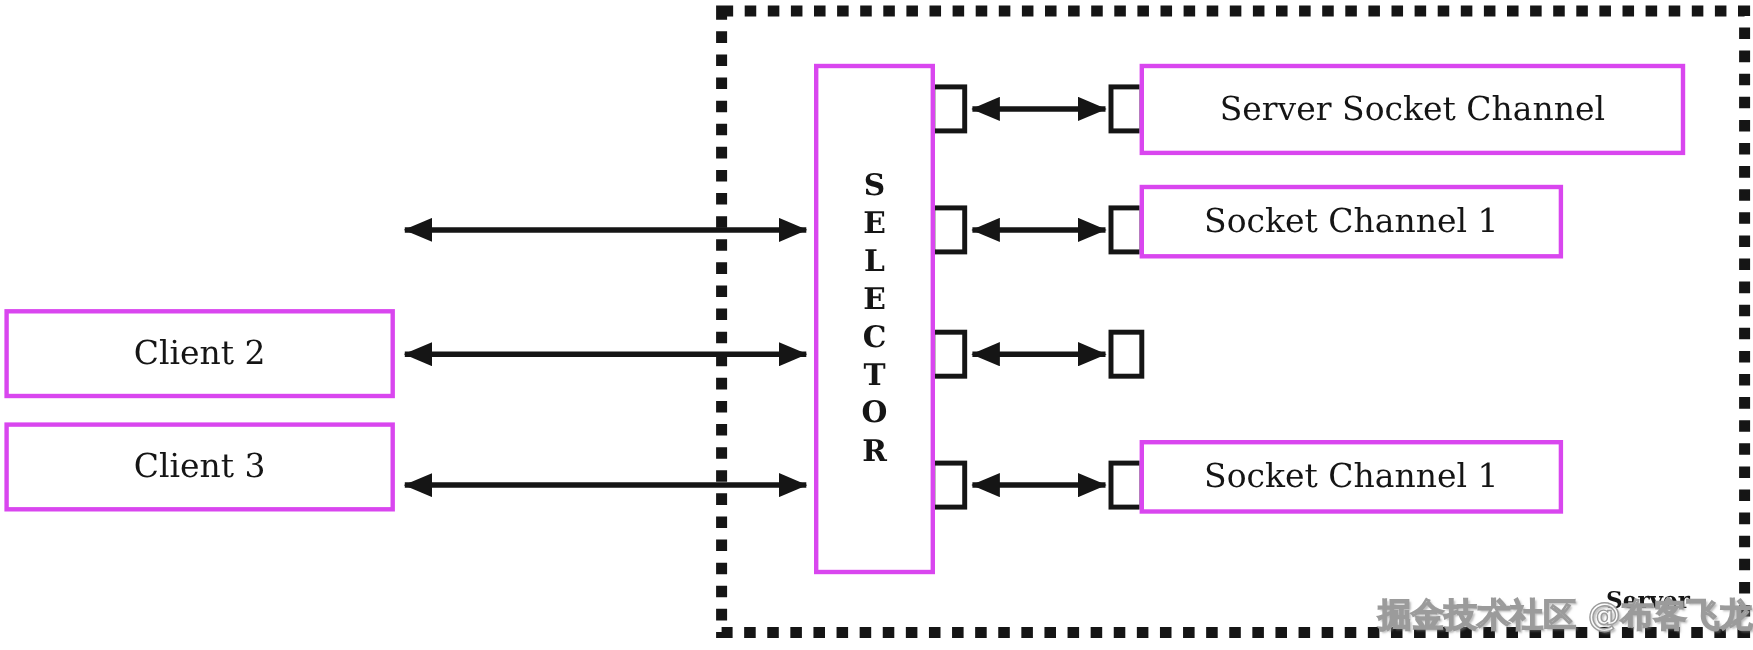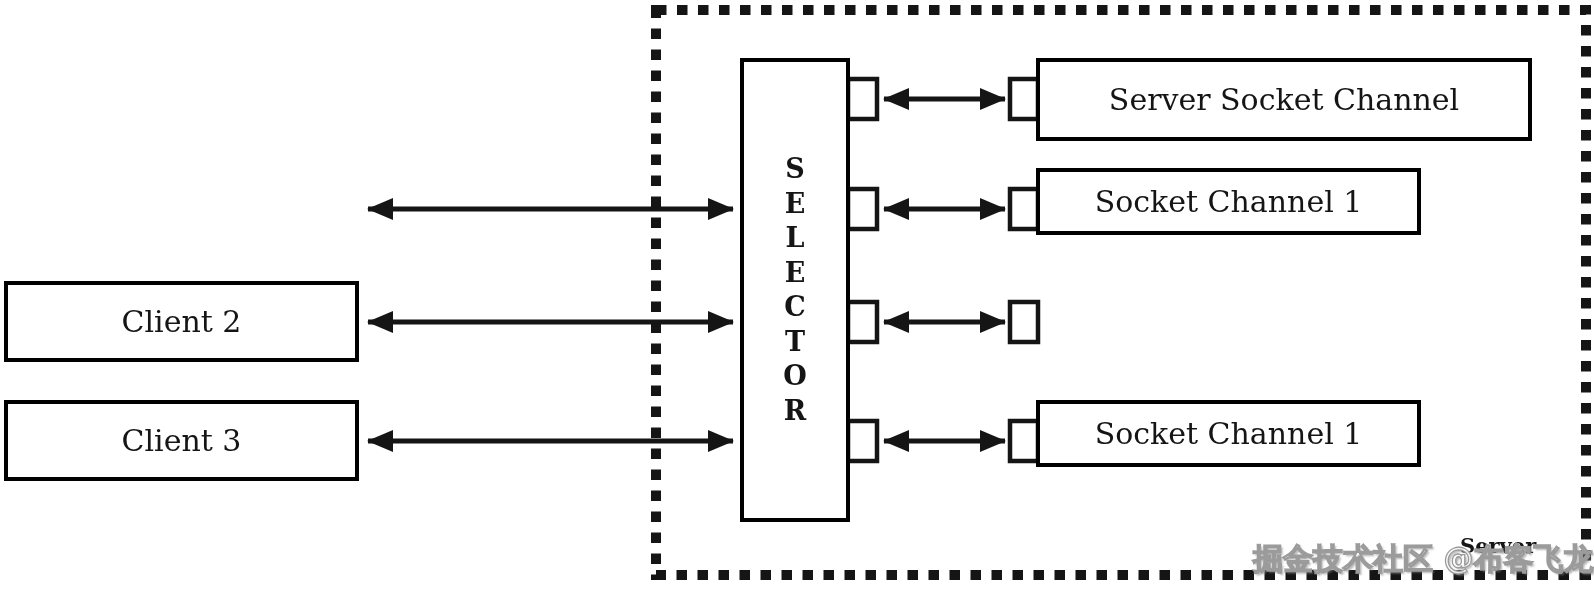--- a/index.html
+++ b/index.html
@@ -9,21 +9,21 @@
     background:#ffffff;
     overflow:hidden;
     font-family:"DejaVu Serif", serif;
     color:#151515;
   }
   .layer{position:absolute;left:0;top:0;width:1594px;height:591px;}
   .node{
     position:absolute;
     box-sizing:border-box;
     background:#ffffff;
-    border:4px solid #000000;
+    border:4px solid #d946ef;
     display:flex;align-items:center;justify-content:center;
     text-align:center;
     font-size:30px;
     line-height:1.1;
     z-index:2;
   }
   .client{left:4px;width:355px;height:81px;}
   .channel{left:1036px;width:385px;height:67px;}
   .channel.wide{width:496px;height:83px;}
   .selector{
@@ -87,21 +87,21 @@
       <rect x="1010" y="79" width="28" height="40"></rect>
       <rect x="1010" y="189" width="28" height="40"></rect>
       <rect x="1010" y="302" width="28" height="40"></rect>
       <rect x="1010" y="421" width="28" height="40"></rect>
     </g>
   </svg>
 
   <div class="node client" style="top:281px">
     <span>Client 2</span>
   </div>
-  <div class="node client" style="top:400px">
+  <div class="node client" style="top:384px">
     <span>Client 3</span>
   </div>
 
   <div class="node selector">
     <span>S
 E
 L
 E
 C
 T

